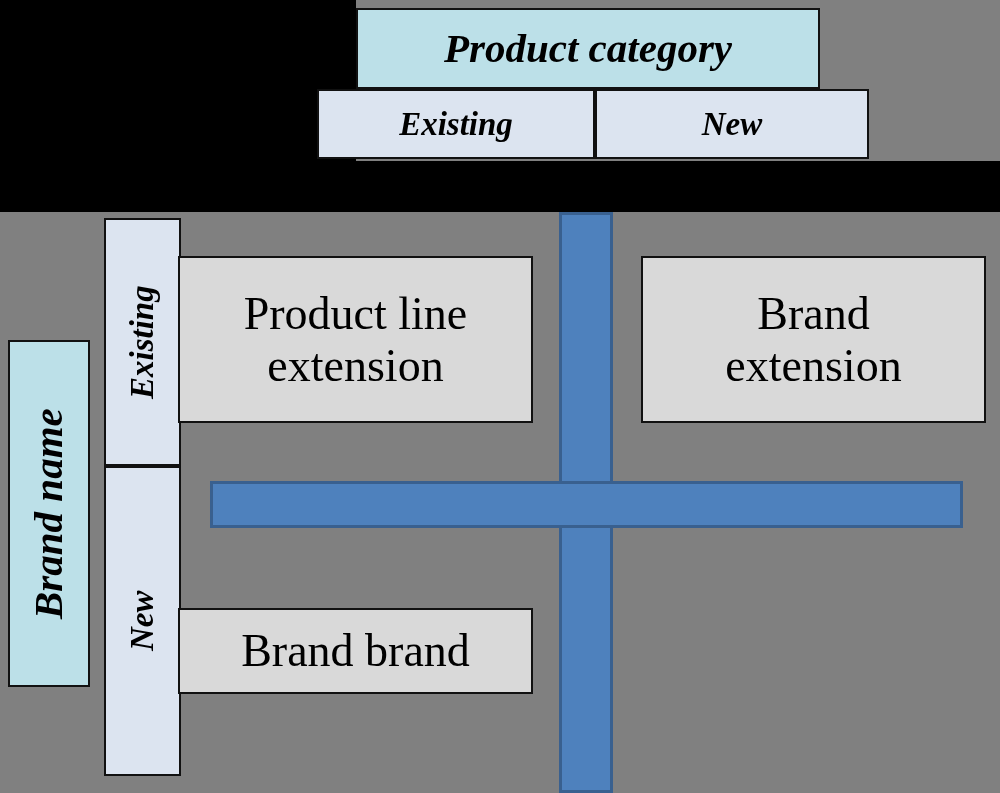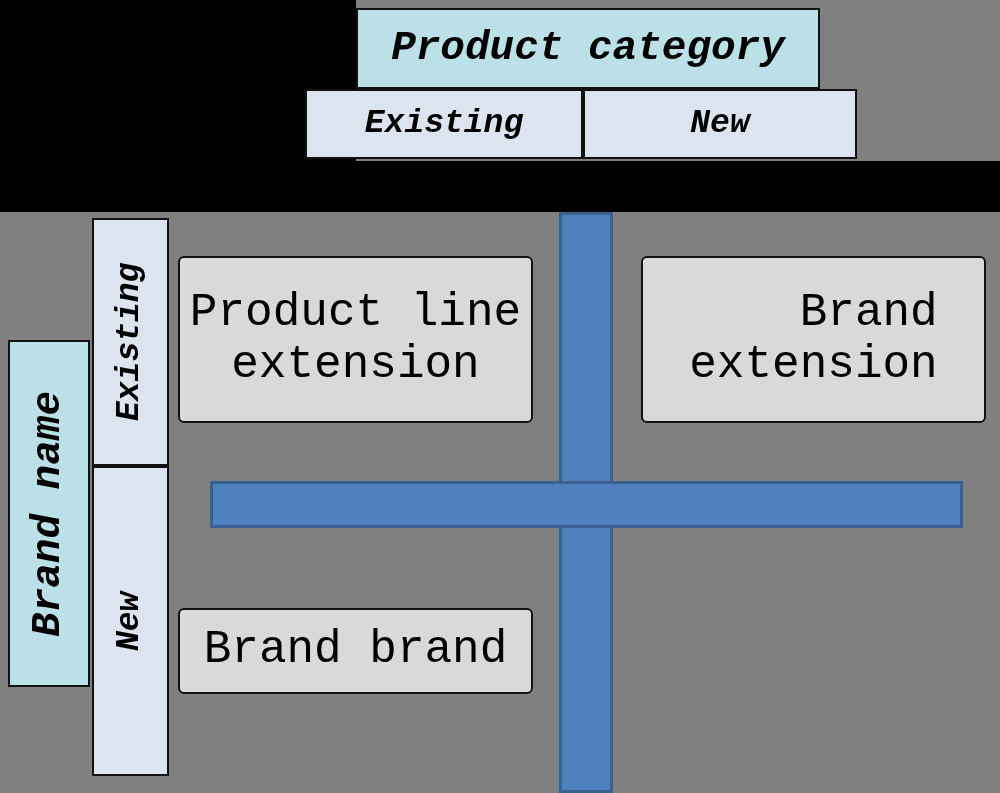--- a/index.html
+++ b/index.html
@@ -7,21 +7,21 @@
     margin: 0;
     padding: 0;
     background: #000000;
   }
   #stage {
     position: relative;
     width: 1000px;
     height: 793px;
     background: #000000;
     overflow: hidden;
-    font-family: Liberation Mono, monospace;
+    font-family: Liberation Serif, serif;
   }
 
   
   .gray-panel {
     position: absolute;
     background: #808080;
   }
   #gray-top-band   { left: 0px;   top: 0px;   width: 1000px; height: 161px; }
   #gray-main-area  { left: 0px;   top: 212px; width: 1000px; height: 581px; }
 
@@ -36,22 +36,22 @@
     box-sizing: border-box;
     border: 2px solid #111111;
     display: flex;
     align-items: center;
     justify-content: center;
     text-align: center;
     line-height: 1.12;
   }
 
   .teal   { background: #BCE0E8; }
-  .pale   { background: #DCE4F0; }
-  .cell   { background: #D9D9D9; border-radius: 6px; }
+  .pale   { background: #DCE4F0; margin-left: 12px; }
+  .cell   { background: #D9D9D9; }
 
   .italic { font-style: italic; font-weight: 600; }
 
   
   #product-category-header {
     left: 356px; top: 8px; width: 464px; height: 81px;
     font-size: 41px;
   }
   #col-existing {
     left: 305px; top: 89px; width: 278px; height: 70px;
@@ -81,21 +81,20 @@
   }
 
   
   #cell-product-line-extension {
     left: 178px; top: 256px; width: 355px; height: 167px;
     font-size: 46px;
   }
   #cell-brand-extension {
     left: 641px; top: 256px; width: 345px; height: 167px;
     font-size: 46px;
-    text-align: right;
   }
   #cell-multi-brand {
     left: 178px; top: 608px; width: 355px; height: 86px;
     font-size: 46px;
   }
   #cell-new-brand {
     left: 645px; top: 608px; width: 341px; height: 86px;
     font-size: 46px;
   }
 

